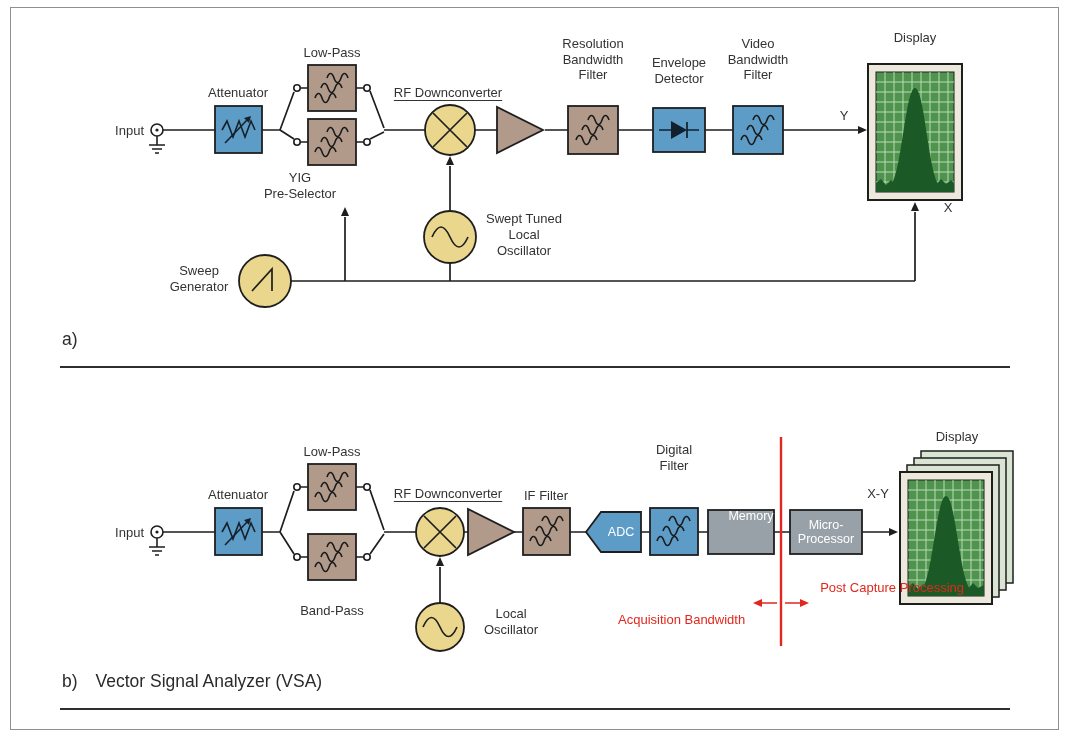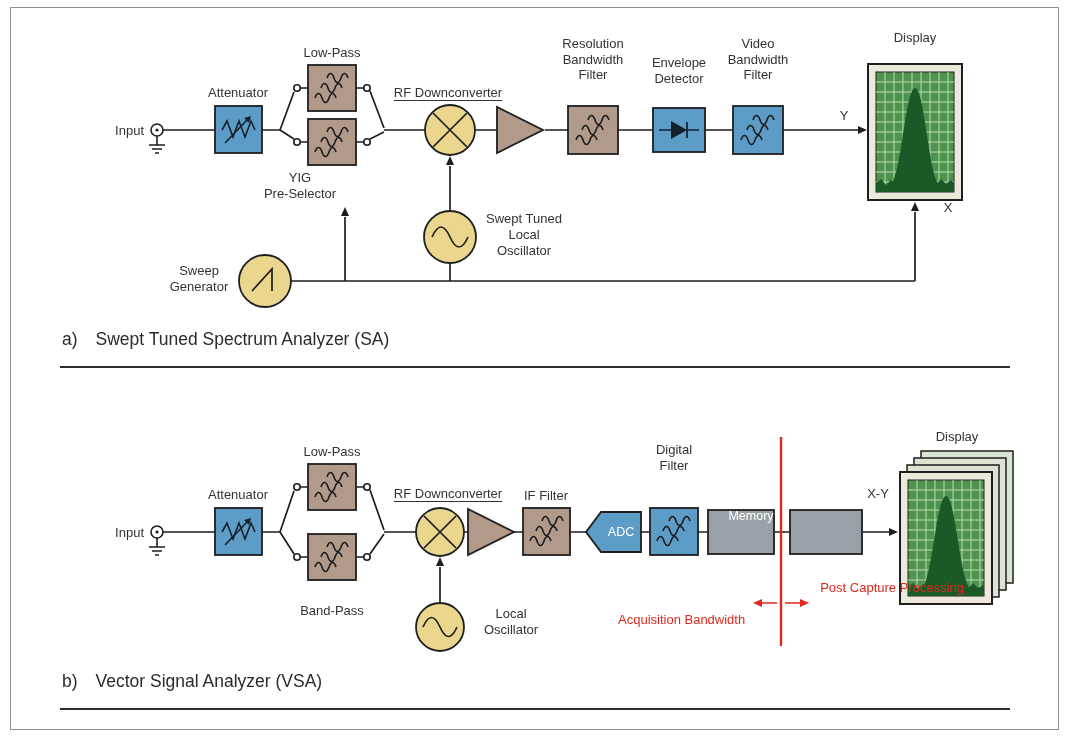--- a/index.html
+++ b/index.html
@@ -223,34 +223,35 @@
   <div class="lbl" style="left:868px;top:30px;width:94px">Display</div>
   <div class="lbl" style="left:833px;top:108px;width:22px">Y</div>
   <div class="lbl" style="left:937px;top:200px;width:22px">X</div>
   <div class="lbl" style="left:479px;top:211px;width:90px;line-height:16px">Swept Tuned
 Local
 Oscillator</div>
   <div class="lbl" style="left:162px;top:263px;width:74px">Sweep
 Generator</div>
   <div class="cap" style="left:62px;top:329px">
     <span>a)</span>
-    <span>Swept Tuned Spectrum Analyzer (SA)</span>
   </div>
   <div class="rule" style="left:60px;top:366px;width:950px"></div>
 
   <div class="lbl" style="left:98px;top:525px;width:46px;text-align:right">Input</div>
   <div class="lbl" style="left:188px;top:487px;width:100px">Attenuator</div>
   <div class="lbl" style="left:282px;top:444px;width:100px">Low-Pass</div>
   <div class="lbl" style="left:282px;top:603px;width:100px">Band-Pass</div>
   <div class="lbl ul" style="left:385px;top:486px;width:126px">RF Downconverter</div>
   <div class="lbl" style="left:507px;top:488px;width:78px">IF Filter</div>
   <div class="blocktext" style="left:601px;top:512px;width:40px;height:40px">ADC</div>
   <div class="lbl" style="left:640px;top:442px;width:68px">Digital
 Filter</div>
   <div class="blocktext" style="left:708px;top:494px;width:86px;height:44px">Memory</div>
+  <div class="blocktext" style="left:790px;top:510px;width:72px;height:44px">Micro-
+Processor</div>
   <div class="lbl" style="left:855px;top:486px;width:46px">X-Y</div>
   <div class="lbl" style="left:910px;top:429px;width:94px">Display</div>
   <div class="lbl" style="left:472px;top:606px;width:78px">Local
 Oscillator</div>
   <div class="lbl red" style="left:618px;top:612px;width:158px;text-align:left">Acquisition Bandwidth</div>
   <div class="lbl red" style="left:786px;top:580px;width:178px;text-align:right">Post Capture Processing</div>
   <div class="cap" style="left:62px;top:671px">
     <span>b)</span>
     <span>Vector Signal Analyzer (VSA)</span>
   </div>

